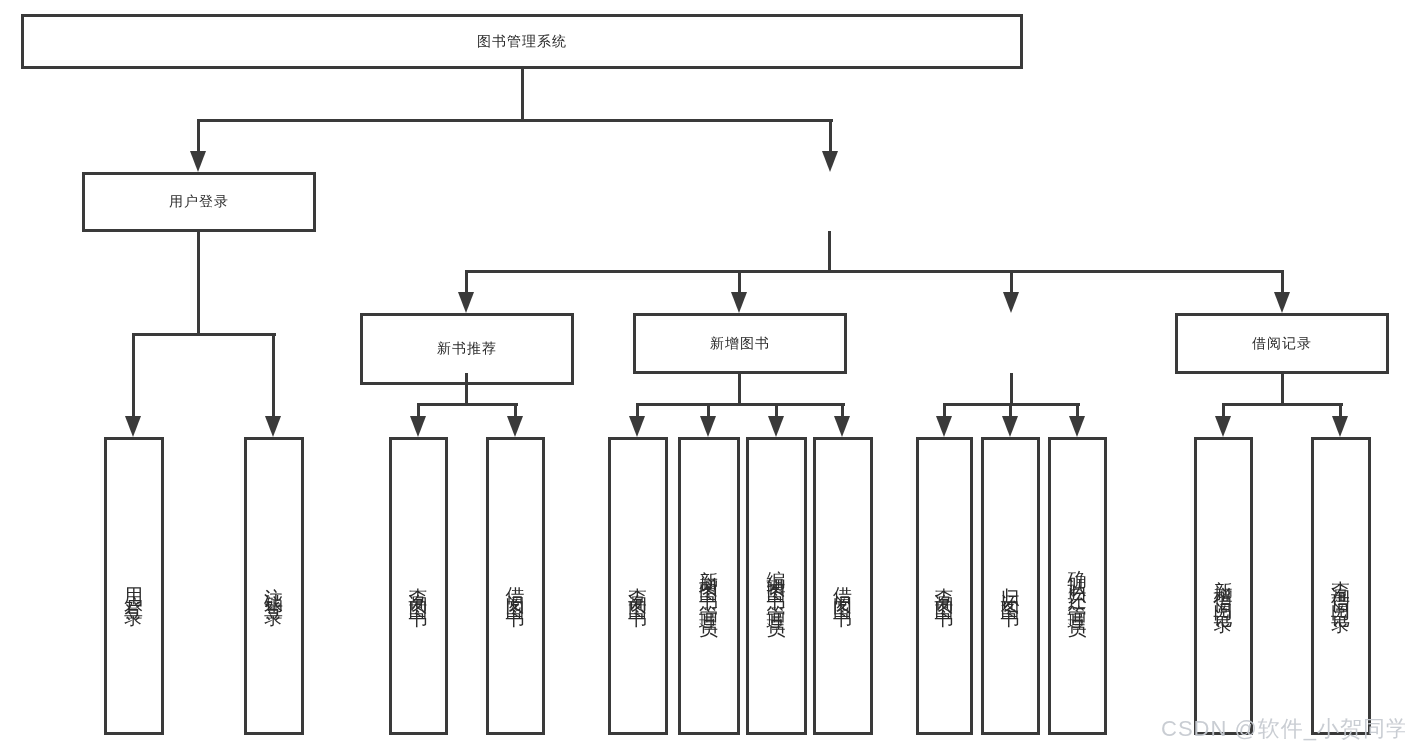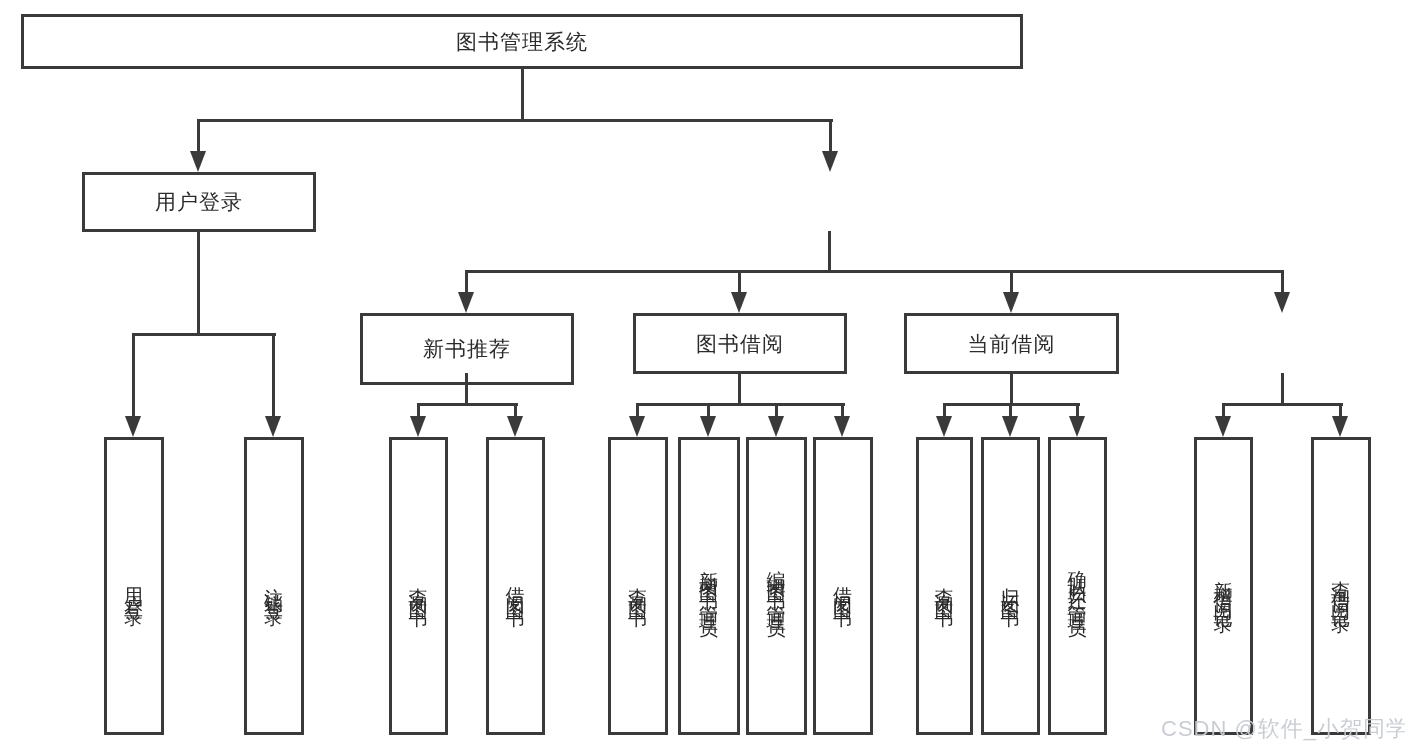--- a/index.html
+++ b/index.html
@@ -6,21 +6,21 @@
   html,body{margin:0;padding:0;background:#ffffff;}
   .canvas{
     position:relative; width:1405px; height:747px; background:#ffffff;
     overflow:hidden; font-family:"Liberation Sans","DejaVu Sans",sans-serif;
     color:var(--txt);
   }
   .node{
     position:absolute; box-sizing:border-box; background:#ffffff;
     border:3px solid var(--line);
     display:flex; align-items:center; justify-content:center;
-    font-size:21px; letter-spacing:1px; white-space:nowrap;
+    font-size:14px; letter-spacing:1px; white-space:nowrap;
   }
   .leaf{
     position:absolute; box-sizing:border-box; background:#ffffff;
     border:3px solid var(--line);
     display:flex; align-items:center; justify-content:center;
     writing-mode:vertical-rl; text-orientation:mixed;
     font-size:19px; letter-spacing:7px; line-height:1;
   }
   .h{position:absolute; height:3px; background:var(--line);}
   .v{position:absolute; width:3px; background:var(--line);}
@@ -70,24 +70,24 @@
   <div class="ah" style="left:731px;top:292px;"></div>
   <div class="v" style="left:1010px;top:270px;height:24px;"></div>
   <div class="ah" style="left:1003px;top:292px;"></div>
   <div class="v" style="left:1281px;top:270px;height:24px;"></div>
   <div class="ah" style="left:1274px;top:292px;"></div>
 
   <div class="node" style="left:360px;top:313px;width:214px;height:72px;">
     <span>新书推荐</span>
   </div>
   <div class="node" style="left:633px;top:313px;width:214px;height:61px;">
-    <span>图书借阅</span>
+    <span>新增图书</span>
   </div>
-  <div class="node" style="left:904px;top:313px;width:215px;height:61px;">
-    <span>当前借阅</span>
+  <div class="node" style="left:1175px;top:313px;width:214px;height:61px;">
+    <span>借阅记录</span>
   </div>
 
   <div class="v" style="left:465px;top:373px;height:33px;"></div>
   <div class="h" style="left:417px;top:403px;width:101px;"></div>
   <div class="v" style="left:417px;top:403px;height:14px;"></div>
   <div class="ah" style="left:410px;top:416px;"></div>
   <div class="v" style="left:514px;top:403px;height:14px;"></div>
   <div class="ah" style="left:507px;top:416px;"></div>
 
   <div class="v" style="left:738px;top:373px;height:33px;"></div>

